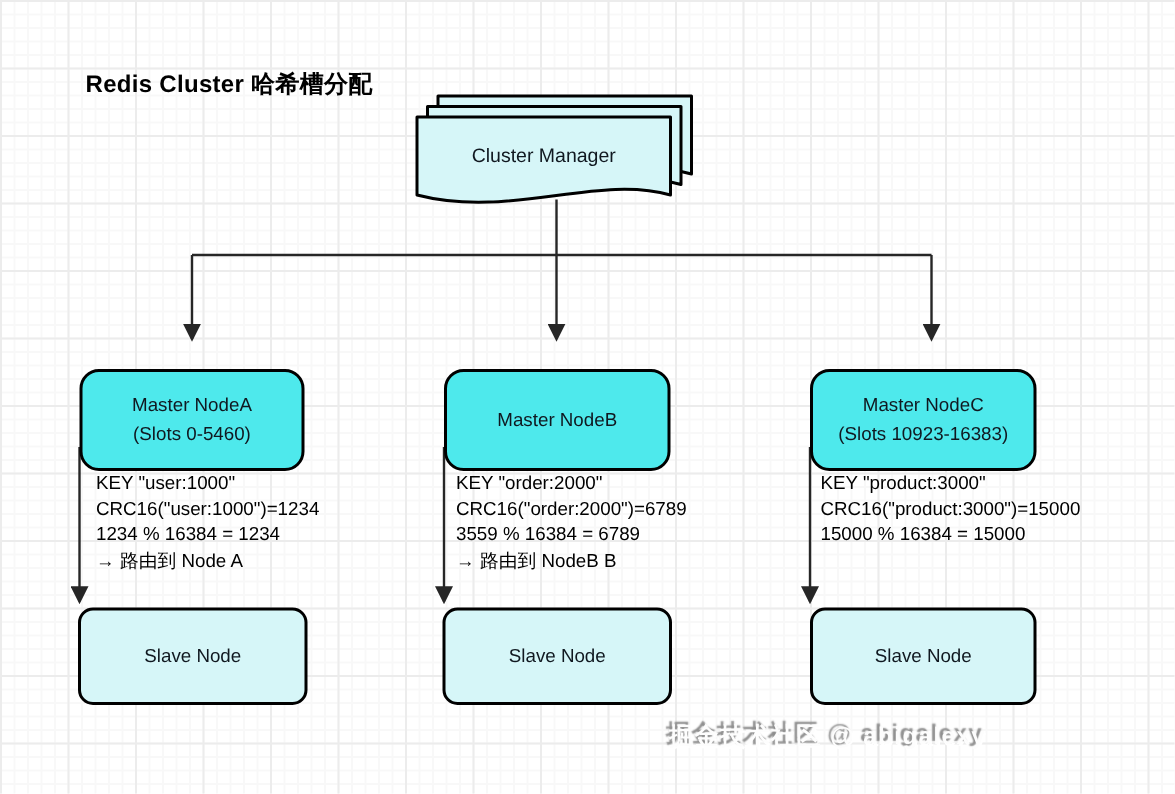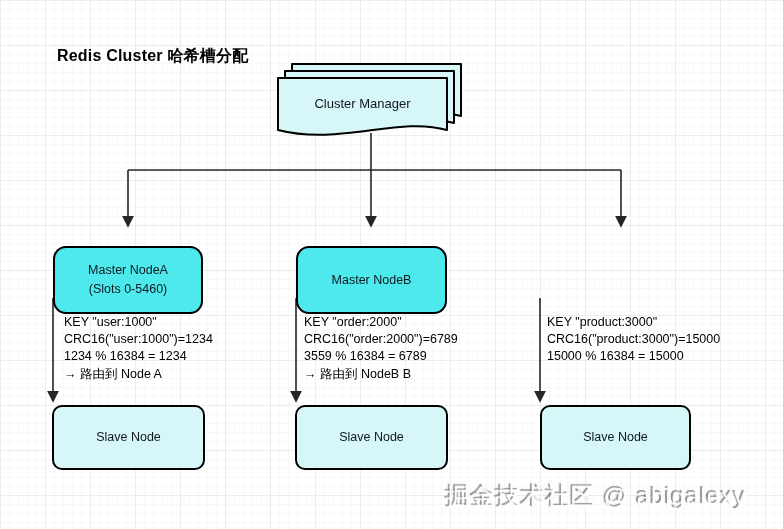--- a/index.html
+++ b/index.html
@@ -31,21 +31,21 @@
     color:#101820;font-size:12.5px;line-height:19px;
   }
   .master{height:68px;top:246px;border-radius:13px;}
   .slave{height:65px;top:405px;border-radius:10px;font-size:12.5px;text-align:right;}
   .annot{
     position:absolute;z-index:3;top:314px;width:220px;
     font-size:12.5px;line-height:17.2px;color:#000;white-space:nowrap;
   }
   .watermark{
     position:absolute;left:446px;top:481px;z-index:4;
-    font-size:24px;font-weight:normal;letter-spacing:1px;
+    font-size:16px;font-weight:bold;letter-spacing:1px;
     color:#fdfdfd;
     text-shadow:-2px -2px 1px #8e8e8e, 1px 1px 0 #ffffff;
     white-space:nowrap;
   }
   .doc{stroke:#000;stroke-width:2;stroke-linejoin:round;}
   .wire{fill:none;stroke:#262626;stroke-width:1.6;}
   .mgr-label{font-size:13px;fill:#101820;}
 </style>
 </head>
 <body>
@@ -83,20 +83,24 @@
     </g>
   </svg>
 
   <div class="node master" style="left: 53px; width: 150px; background-color: rgb(78, 233, 236);">
     <div>Master NodeA</div>
     <div>(Slots 0-5460)</div>
   </div>
   <div class="node master" style="left: 296px; width: 151px; background-color: rgb(78, 233, 236); text-align: center;">
     <div>Master NodeB</div>
   </div>
+  <div class="node master" style="left: 540px; width: 151px; background-color: rgb(78, 233, 236);">
+    <div>Master NodeC</div>
+    <div>(Slots 10923-16383)</div>
+  </div>
 
   <div class="annot" style="left:64px;">
     <div>KEY "user:1000"</div>
     <div>CRC16("user:1000")=1234</div>
     <div>1234 % 16384 = 1234</div>
     <div>→ 路由到 Node A</div>
   </div>
   <div class="annot" style="left:304px;">
     <div>KEY "order:2000"</div>
     <div>CRC16("order:2000")=6789</div>

